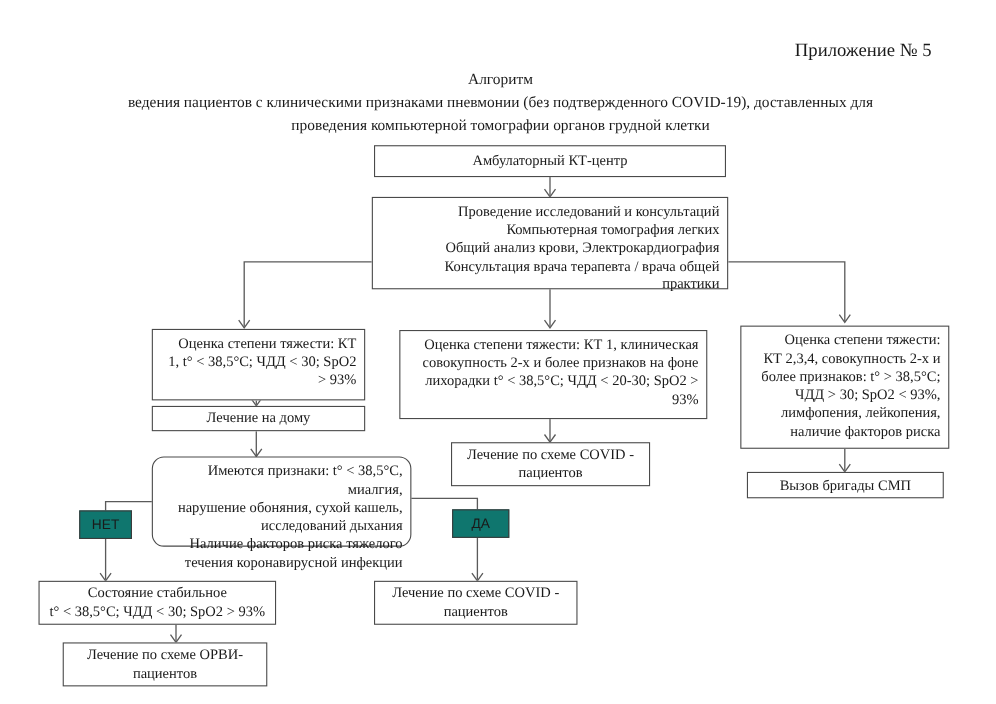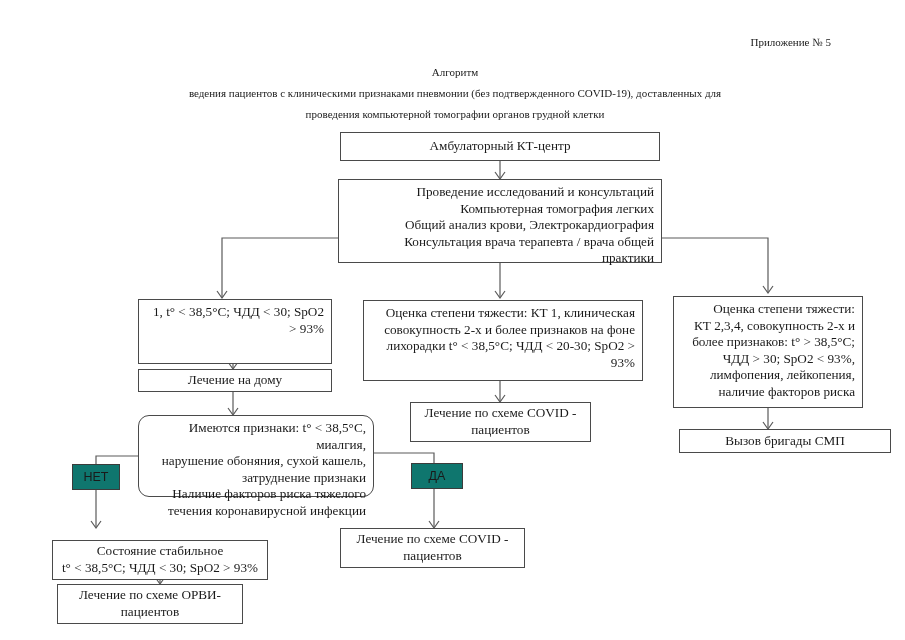--- a/index.html
+++ b/index.html
@@ -14,32 +14,32 @@
   }
   #page {
     position: relative;
     width: 905px;
     height: 640px;
     overflow: hidden;
     background: #ffffff;
   }
   .appendix {
     position: absolute;
-    right: 74px;
+    right: 58px;
     top: 36px;
-    font-size: 11px;
+    font-size: 17px;
     white-space: nowrap;
   }
   .title-block {
     position: absolute;
     left: 62px;
     top: 62px;
     width: 786px;
     text-align: center;
-    font-size: 11px;
+    font-size: 14px;
     line-height: 21px;
   }
   .title-block .line1 { }
   .title-block .line2 { }
   .title-block .line3 { }
 
   .node {
     position: absolute;
     border: 1.2px solid #4a4a4a;
     background: #ffffff;
@@ -148,20 +148,21 @@
 
   <div class="node left" style="left:338px; top:179px; width:324px; height:84px;">
     <span class="ln">Проведение исследований и консультаций</span>
     <span class="ln">Компьютерная томография легких</span>
     <span class="ln">Общий анализ крови, Электрокардиография</span>
     <span class="ln">Консультация врача терапевта / врача общей</span>
     <span class="ln">практики</span>
   </div>
 
   <div class="node left" style="left:138px; top:299px; width:194px; height:65px;">
+    <span class="ln">Оценка степени тяжести: КТ</span>
     <span class="ln">1, t° &lt; 38,5°C; ЧДД &lt; 30; SpO2</span>
     <span class="ln">&gt; 93%</span>
   </div>
 
   <div class="node left" style="left:363px; top:300px; width:280px; height:81px;">
     <span class="ln">Оценка степени тяжести: КТ 1, клиническая</span>
     <span class="ln">совокупность 2-х и более признаков на фоне</span>
     <span class="ln">лихорадки t° &lt; 38,5°C; ЧДД &lt; 20-30; SpO2 &gt;</span>
     <span class="ln">93%</span>
   </div>
@@ -175,35 +176,35 @@
     <span class="ln">наличие факторов риска</span>
   </div>
 
   <div class="node center vcenter" style="left:138px; top:369px; width:194px; height:23px;">
     <span class="ln">Лечение на дому</span>
   </div>
 
   <div class="node left" style="left:138px; top:415px; width:236px; height:82px;border-radius:11px;">
     <span class="ln">Имеются признаки: t° &lt; 38,5°C, миалгия,</span>
     <span class="ln">нарушение обоняния, сухой кашель,</span>
-    <span class="ln">затруднение признаки</span>
+    <span class="ln">исследований дыхания</span>
     <span class="ln">Наличие факторов риска тяжелого</span>
     <span class="ln">течения коронавирусной инфекции</span>
   </div>
 
   <div class="node center vcenter" style="left:410px; top:402px; width:181px; height:40px;">
     <span class="ln">Лечение по схеме COVID -</span>
     <span class="ln">пациентов</span>
   </div>
 
-  <div class="node center vcenter" style="left:679px; top:429px; width:212px; height:24px;">
+  <div class="node center vcenter" style="left:679px; top:429px; width:179px; height:24px;">
     <span class="ln">Вызов бригады СМП</span>
   </div>
 
-  <div class="node center vcenter" style="left:52px; top:528px; width:216px; height:40px;margin-top:12px;">
+  <div class="node center vcenter" style="left:35px; top:528px; width:216px; height:40px;">
     <span class="ln">Состояние стабильное</span>
     <span class="ln">t° &lt; 38,5°C; ЧДД &lt; 30; SpO2 &gt; 93%</span>
   </div>
 
   <div class="node center vcenter" style="left:340px; top:528px; width:185px; height:40px;">
     <span class="ln">Лечение по схеме COVID -</span>
     <span class="ln">пациентов</span>
   </div>
 
   <div class="node center vcenter" style="left:57px; top:584px; width:186px; height:40px;">

